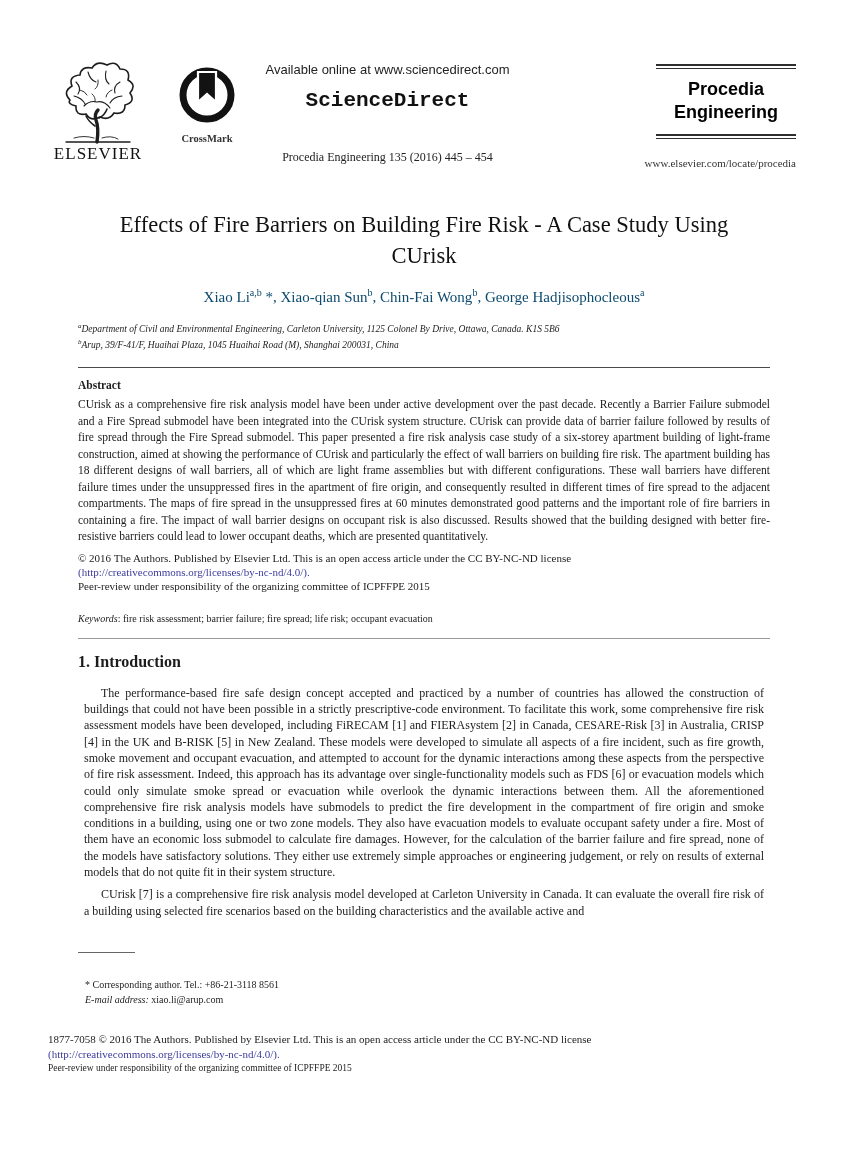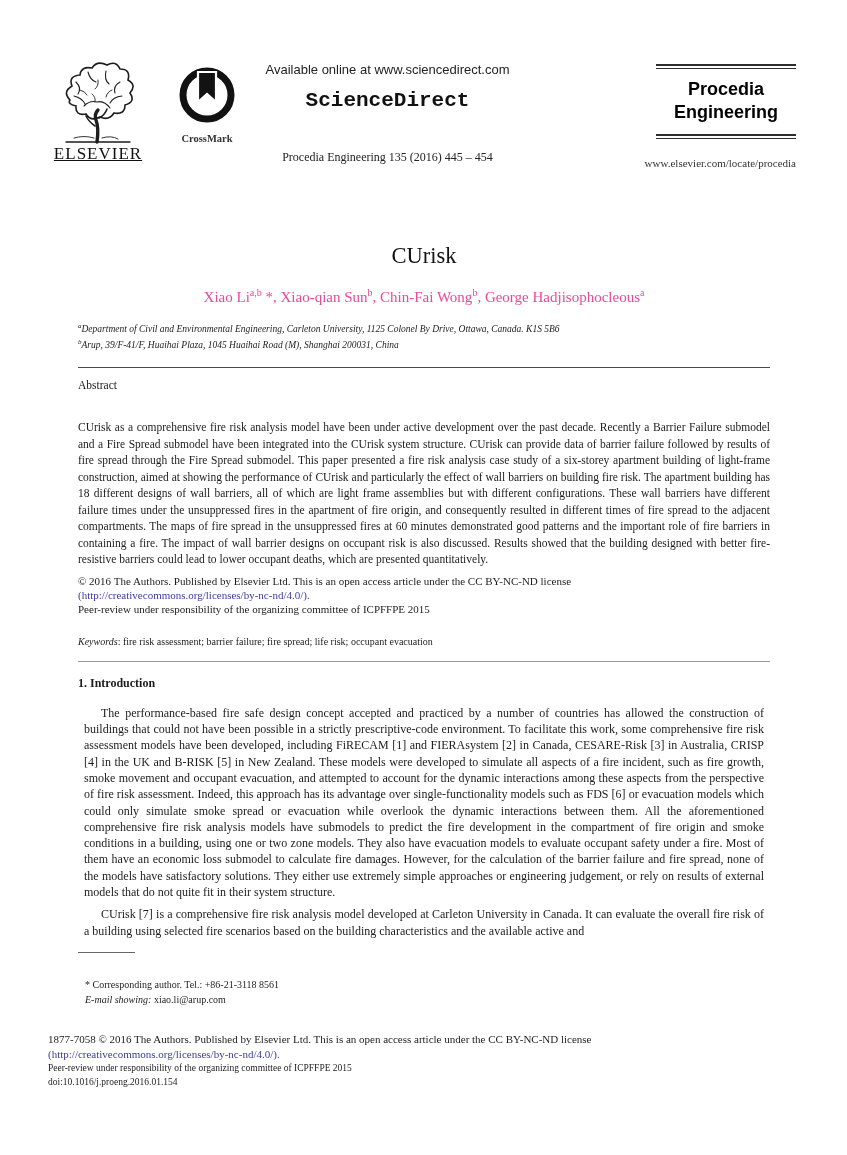--- a/index.html
+++ b/index.html
@@ -9,47 +9,47 @@
     background:#ffffff;
     margin:0 auto;
     font-family:"Liberation Serif", serif;
     color:#1c1c1c;
     overflow:hidden;
   }
   
   .header{position:relative;height:195px;}
   .elsevier-logo{position:absolute;left:52px;top:60px;width:92px;text-align:center;}
   .elsevier-logo .tree{display:block;margin:0 auto;}
-  .elsevier-word{font-family:"Liberation Serif",serif;font-size:17px;letter-spacing:1px;color:#111;margin-top:0px;text-decoration:underline;}
+  .elsevier-word{font-family:"Liberation Serif",serif;font-size:17px;letter-spacing:1px;color:#111;margin-top:0px;}
   .crossmark{position:absolute;left:172px;top:66px;width:70px;text-align:center;font-weight:bold;}
   .crossmark-label{font-size:10.5px;color:#333;margin-top:1px;font-family:"Liberation Serif",serif;}
   .center-col{position:absolute;left:215px;top:62px;width:345px;text-align:center;}
   .available-online{font-family:"Liberation Sans",sans-serif;font-size:13px;color:#222;}
   .sciencedirect{font-family:Liberation Mono, monospace;font-weight:bold;font-size:21px;color:#111;margin-top:12px;}
   .journal-ref{font-size:12px;margin-top:38px;color:#222;}
   .procedia-box{position:absolute;left:656px;top:64px;width:140px;text-align:center;}
   .double-rule{height:2px;border-top:2px solid #2e2e2e;border-bottom:1px solid #2e2e2e;}
   .procedia-name{font-family:Liberation Sans, sans-serif;font-weight:bold;font-size:18px;line-height:23px;color:#000000;padding:9px 0 10px 0;}
   .journal-url{position:absolute;right:51px;top:157px;font-size:11px;color:#333;}
   
   .content{padding:0 77px 0 78px;}
   .title{font-size:22.5px;line-height:31px;text-align:center;margin-top:14px;font-weight:normal;color:#111;}
-  .authors{text-align:center;font-size:15px;margin-top:16px;color:#ec4899;}
+  .authors{text-align:center;font-size:15px;margin-top:16px;color:#0c4a6e;}
   .authors sup{font-size:10px;}
   .affiliations{text-align:left;font-style:italic;font-size:9.5px;line-height:13px;margin-top:14px;color:#222;}
   .affiliations sup{font-size:7px;}
   .rule-dark{border:none;border-top:1.5px solid #4a4a4a;margin:15px 0 0 0;}
-  .abstract-heading{font-weight:normal;font-size:11.5px;margin-top:11px;}
-  .abstract-body{font-size:11.5px;line-height:16.5px;text-align:justify;margin-top:28px;}
+  .abstract-heading{font-weight:bold;font-size:11.5px;margin-top:11px;}
+  .abstract-body{font-size:11.5px;line-height:16.5px;text-align:justify;margin-top:5px;}
   .copyright{font-size:11px;line-height:14px;margin-top:6px;}
   .keywords{font-size:10px;margin-top:20px;}
   .keywords .kw-label{font-style:italic;}
   .rule-light{border:none;border-top:1px solid #9a9a9a;margin:14px 0 0 0;}
   
-  .section-heading{font-weight:bold;font-size:12px;margin-top:14px;}
+  .section-heading{font-weight:bold;font-size:16px;margin-top:14px;}
   .body-para{font-size:12px;line-height:16.3px;text-align:justify;text-indent:17px;margin:6px;}
   .body-para.first{margin-top:14px;}
   
   .footnote{position:absolute;left:78px;top:952px;width:400px;}
   .footnote-rule{border:none;border-top:1.5px solid #666;width:57px;margin:0;}
   .footnote-text{font-size:10px;line-height:15px;margin-top:24px;padding-left:7px;}
   .em-italic{font-style:italic;}
   .page-footer{position:absolute;left:48px;top:1032px;width:750px;}
   .footer-line-lg{font-size:11px;line-height:14.5px;}
   .footer-line-sm{font-size:9.5px;line-height:14px;}
@@ -98,21 +98,21 @@
         <span>Engineering</span>
       </div>
       <div class="double-rule"></div>
     </div>
     <div class="journal-url">www.elsevier.com/locate/procedia</div>
   </div>
 
   <div class="content">
 
     <div class="title">
-      <br>
+      <span>Effects of Fire Barriers on Building Fire Risk - A Case Study Using</span><br>
       <span>CUrisk</span>
     </div>
 
     <div class="authors">
       <span><span>Xiao Li</span><sup>a,b</sup><span> *, </span></span><span><span>Xiao-qian Sun</span><sup>b</sup><span>, </span></span><span><span>Chin-Fai Wong</span><sup>b</sup><span>, </span></span><span><span>George Hadjisophocleous</span><sup>a</sup><span></span></span>
     </div>
 
     <div class="affiliations">
       <div><sup>a</sup><span>Department of Civil and Environmental Engineering, Carleton University, 1125 Colonel By Drive, Ottawa, Canada. K1S 5B6</span></div>
       <div><sup>b</sup><span>Arup, 39/F-41/F, Huaihai Plaza, 1045 Huaihai Road (M), Shanghai 200031, China</span></div>
@@ -137,24 +137,23 @@
 
     <div class="section-heading">1. Introduction</div>
     <p class="body-para first">The performance-based fire safe design concept accepted and practiced by a number of countries has allowed the construction of buildings that could not have been possible in a strictly prescriptive-code environment. To facilitate this work, some comprehensive fire risk assessment models have been developed, including FiRECAM [1] and FIERAsystem [2] in Canada, CESARE-Risk [3] in Australia, CRISP [4] in the UK and B-RISK [5] in New Zealand. These models were developed to simulate all aspects of a fire incident, such as fire growth, smoke movement and occupant evacuation, and attempted to account for the dynamic interactions among these aspects from the perspective of fire risk assessment. Indeed, this approach has its advantage over single-functionality models such as FDS [6] or evacuation models which could only simulate smoke spread or evacuation while overlook the dynamic interactions between them. All the aforementioned comprehensive fire risk analysis models have submodels to predict the fire development in the compartment of fire origin and smoke conditions in a building, using one or two zone models. They also have evacuation models to evaluate occupant safety under a fire. Most of them have an economic loss submodel to calculate fire damages. However, for the calculation of the barrier failure and fire spread, none of the models have satisfactory solutions. They either use extremely simple approaches or engineering judgement, or rely on results of external models that do not quite fit in their system structure.</p>
     <p class="body-para">CUrisk [7] is a comprehensive fire risk analysis model developed at Carleton University in Canada. It can evaluate the overall fire risk of a building using selected fire scenarios based on the building characteristics and the available active and</p>
   </div>
 
   <div class="footnote">
     <hr class="footnote-rule">
     <div class="footnote-text">
       <div>* Corresponding author. Tel.: +86-21-3118 8561</div>
-      <div><span class="em-italic">E-mail showing:</span><span> xiao.li@arup.com</span></div>
+      <div><span class="em-italic">E-mail address:</span><span> xiao.li@arup.com</span></div>
     </div>
   </div>
 
   <div class="page-footer">
     <div class="footer-line-lg">1877-7058 © 2016 The Authors. Published by Elsevier Ltd. This is an open access article under the CC BY-NC-ND license</div>
     <div class="footer-line-lg"><span class="link" style="color: rgb(60, 60, 156);">(http://creativecommons.org/licenses/by-nc-nd/4.0/).</span></div>
     <div class="footer-line-sm">Peer-review under responsibility of the organizing committee of ICPFFPE 2015</div>
-    <div class="footer-line-sm">doi:10.1016/j.proeng.2016.01.154</div>
   </div>
 
 </div>
 
 </body></html>

